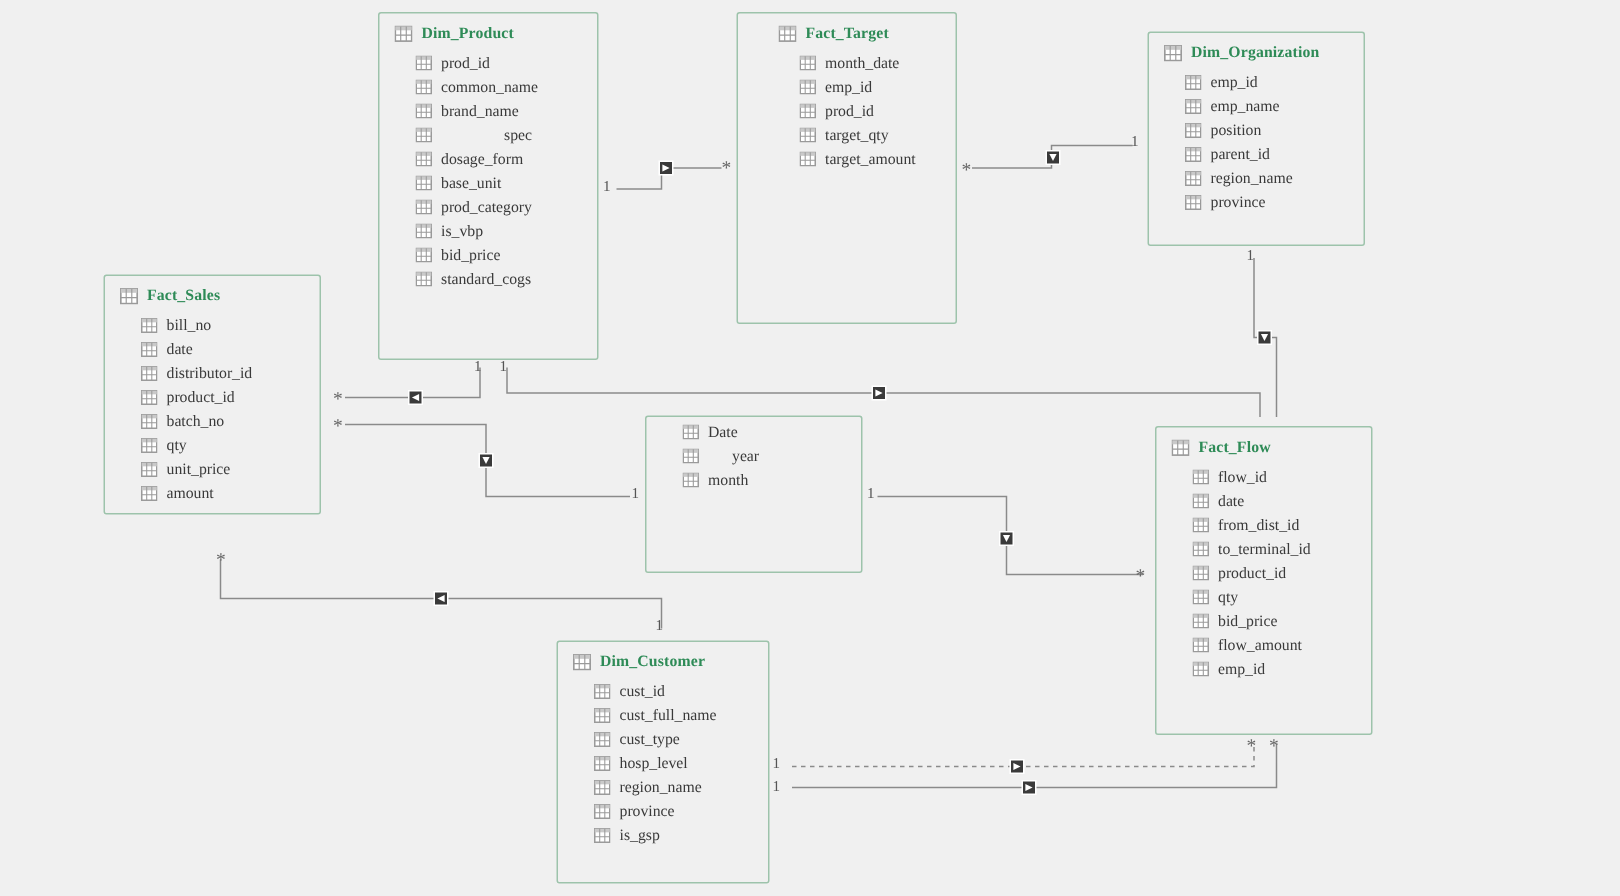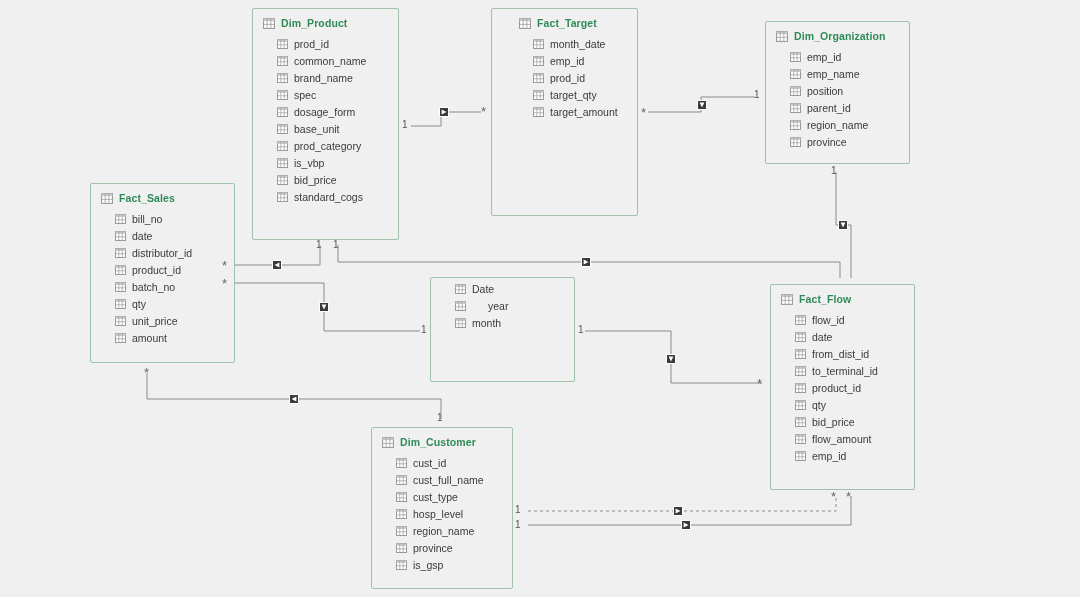--- a/index.html
+++ b/index.html
@@ -13,20 +13,21 @@
     position: relative;
     overflow: hidden;
     font-family: "Liberation Sans", sans-serif;
     -webkit-font-smoothing: antialiased;
   }
   #canvas {
     position: absolute;
     inset: 0;
     width: 1080px;
     height: 597px;
+    font-family: Liberation Serif, serif;
   }
   #lines {
     position: absolute;
     left: 0;
     top: 0;
     width: 1080px;
     height: 597px;
     pointer-events: none;
   }
   .table-card {
@@ -200,21 +201,21 @@
         <div class="field-row">
           <span>
             <svg class="tbl-icon" viewBox="0 0 11 10" xmlns="http://www.w3.org/2000/svg">
               <rect x="0.5" y="0.5" width="10" height="9" fill="#ffffff" stroke="#9a9a9a" stroke-width="1"></rect>
               <rect x="0.5" y="0.5" width="10" height="2.4" fill="#c9c9c9" stroke="none"></rect>
               <line x1="3.8" y1="0.5" x2="3.8" y2="9.5" stroke="#9a9a9a" stroke-width="0.7"></line>
               <line x1="7.2" y1="0.5" x2="7.2" y2="9.5" stroke="#9a9a9a" stroke-width="0.7"></line>
               <line x1="0.5" y1="5.8" x2="10.5" y2="5.8" stroke="#9a9a9a" stroke-width="0.7"></line>
             </svg>
           </span>
-          <span class="field-label" style="color: rgb(58, 58, 58);">spec</span>
+          <span class="field-label" style="color: rgb(58, 58, 58); margin-left: 42px;">spec</span>
         </div>
         <div class="field-row">
           <span>
             <svg class="tbl-icon" viewBox="0 0 11 10" xmlns="http://www.w3.org/2000/svg">
               <rect x="0.5" y="0.5" width="10" height="9" fill="#ffffff" stroke="#9a9a9a" stroke-width="1"></rect>
               <rect x="0.5" y="0.5" width="10" height="2.4" fill="#c9c9c9" stroke="none"></rect>
               <line x1="3.8" y1="0.5" x2="3.8" y2="9.5" stroke="#9a9a9a" stroke-width="0.7"></line>
               <line x1="7.2" y1="0.5" x2="7.2" y2="9.5" stroke="#9a9a9a" stroke-width="0.7"></line>
               <line x1="0.5" y1="5.8" x2="10.5" y2="5.8" stroke="#9a9a9a" stroke-width="0.7"></line>
             </svg>
@@ -440,21 +441,21 @@
               <rect x="0.5" y="0.5" width="10" height="2.4" fill="#c9c9c9" stroke="none"></rect>
               <line x1="3.8" y1="0.5" x2="3.8" y2="9.5" stroke="#9a9a9a" stroke-width="0.7"></line>
               <line x1="7.2" y1="0.5" x2="7.2" y2="9.5" stroke="#9a9a9a" stroke-width="0.7"></line>
               <line x1="0.5" y1="5.8" x2="10.5" y2="5.8" stroke="#9a9a9a" stroke-width="0.7"></line>
             </svg>
           </span>
           <span class="field-label" style="color: rgb(58, 58, 58);">province</span>
         </div>
       </div>
     </div>
-    <div class="table-card" style="left: 90px; top: 183px; width: 145px; height: 180px; border-color: rgb(157, 195, 171);">
+    <div class="table-card" style="left: 69px; top: 183px; width: 145px; height: 160px; border-color: rgb(157, 195, 171);">
       <div class="table-header">
         <span>
           <svg class="tbl-icon card-title-icon" viewBox="0 0 11 10" xmlns="http://www.w3.org/2000/svg">
             <rect x="0.5" y="0.5" width="10" height="9" fill="#ffffff" stroke="#9a9a9a" stroke-width="1"></rect>
             <rect x="0.5" y="0.5" width="10" height="2.4" fill="#c9c9c9" stroke="none"></rect>
             <line x1="3.8" y1="0.5" x2="3.8" y2="9.5" stroke="#9a9a9a" stroke-width="0.7"></line>
             <line x1="7.2" y1="0.5" x2="7.2" y2="9.5" stroke="#9a9a9a" stroke-width="0.7"></line>
             <line x1="0.5" y1="5.8" x2="10.5" y2="5.8" stroke="#9a9a9a" stroke-width="0.7"></line>
           </svg>
         </span>

